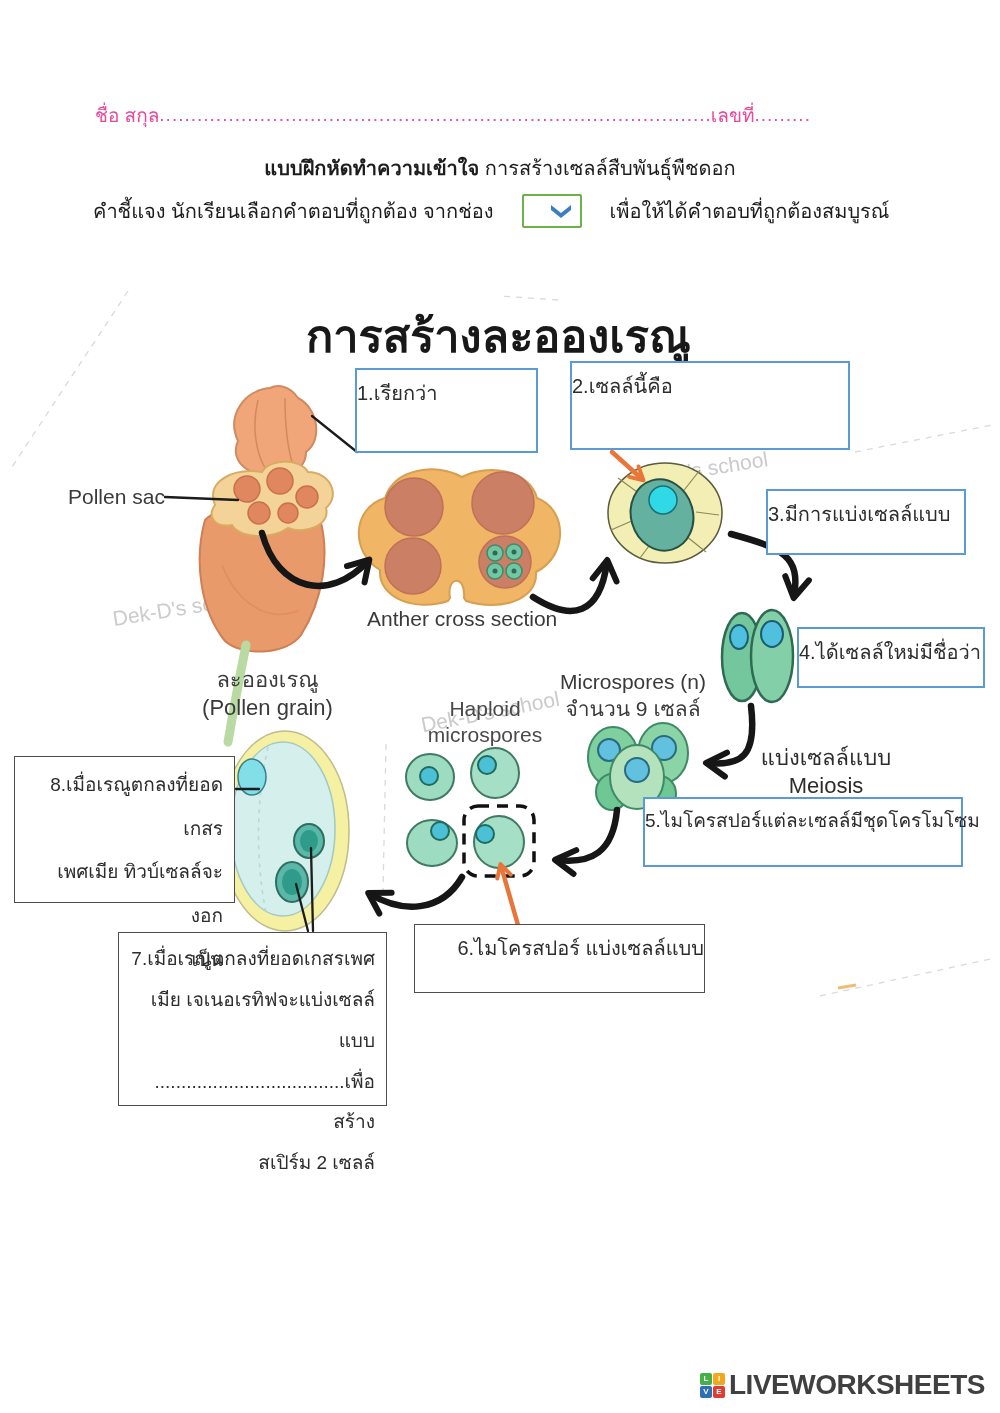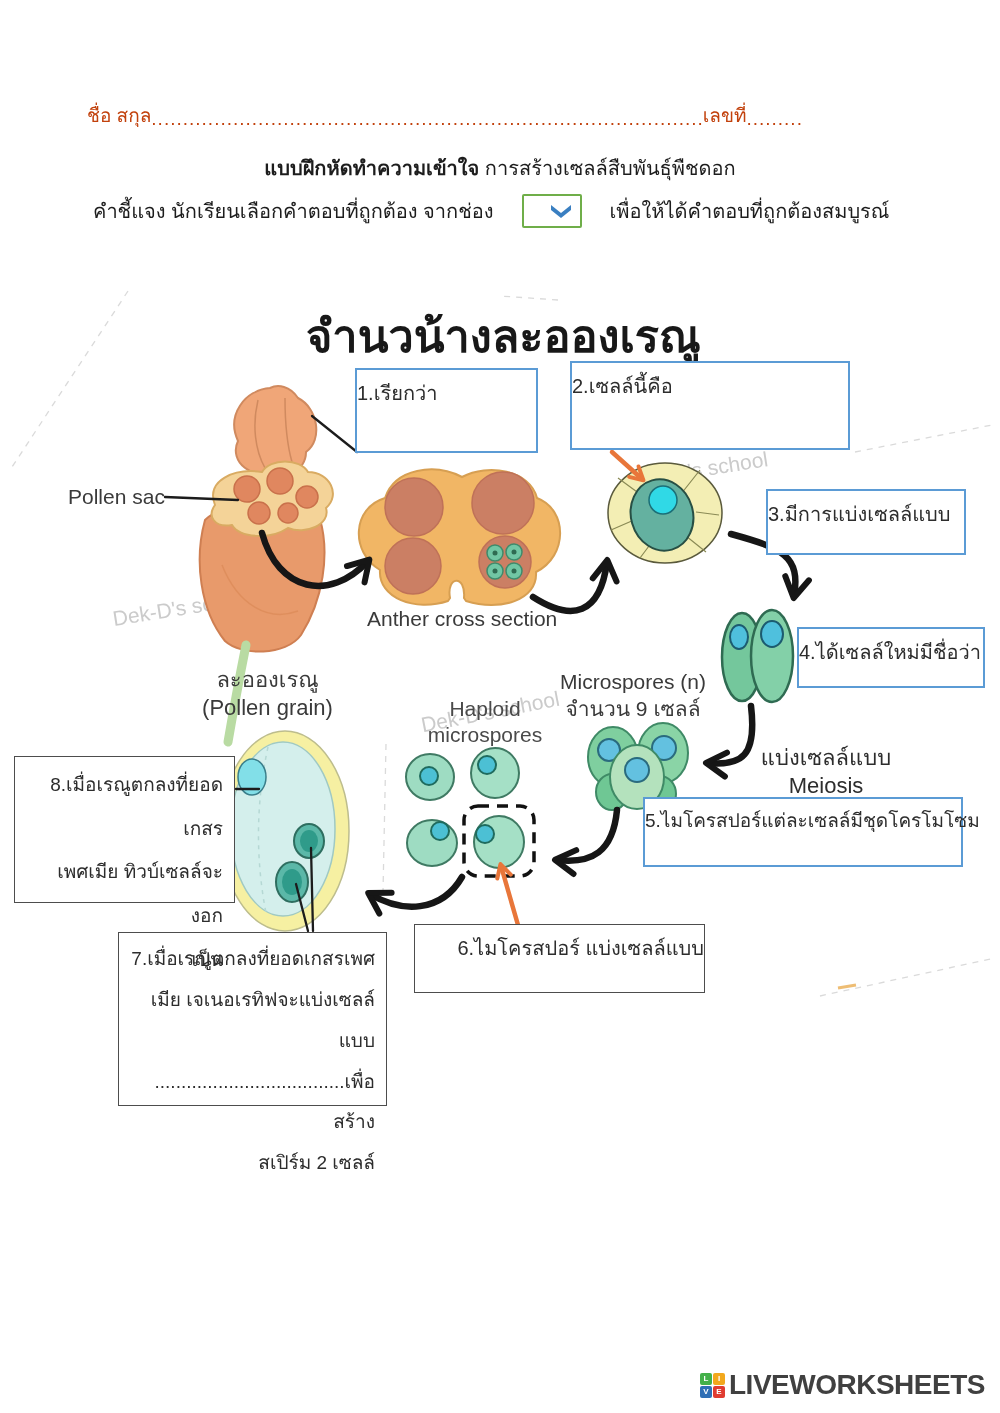--- a/index.html
+++ b/index.html
@@ -2,22 +2,22 @@
 <html><head>
 <meta charset="utf-8">
 <style>
   html,body{margin:0;padding:0;background:#ffffff;}
   #page{
     position:relative;width:1000px;height:1413px;background:#ffffff;overflow:hidden;
     font-family:"Liberation Sans", sans-serif;color:#222;
   }
   
   #name-line{
-    position:absolute;left:87px;top:100px;width:714px;display:flex;align-items:flex-end;
-    font-size:19px;color:#c2410c;white-space:nowrap;
+    position:absolute;left:95px;top:100px;width:714px;display:flex;align-items:center;
+    font-size:19px;color:#ec4899;white-space:nowrap;
   }
   #name-line .dotfill{flex:1 1 auto;overflow:hidden;letter-spacing:1px;}
   #name-line .dotfill2{width:92px;overflow:hidden;letter-spacing:1px;}
   #sheet-header{position:absolute;left:0;top:152px;width:1000px;text-align:center;font-size:20px;color:#1d1d1d;}
   #sheet-header b{font-weight:bold;}
   #instruction-row{position:absolute;left:93px;top:194px;display:flex;align-items:center;gap:28px;font-size:20px;color:#1d1d1d;}
   #dropdown-example{
     width:60px;height:34px;border:2.5px solid #6fae49;background:#fff;border-radius:2px;
     display:flex;align-items:center;justify-content:flex-end;padding-right:6px;box-sizing:border-box;
   }
@@ -66,21 +66,21 @@
         <path d="M3,2 L13,10 L23,2 L23,7 L13,15 L3,7 Z" fill="#3a7fc1"></path>
       </svg>
     </span>
     <span>เพื่อให้ได้คำตอบที่ถูกต้องสมบูรณ์</span>
   </div>
 
   <div class="wm" style="left:112px;top:596px;transform:rotate(-9deg);">Dek-D's school</div>
   <div class="wm" style="left:628px;top:458px;transform:rotate(-9deg);">Dek-D's school</div>
   <div class="wm" style="left:420px;top:700px;transform:rotate(-11deg);">Dek-D's school</div>
 
-  <div id="diagram-title">จำนวน้างละอองเรณู</div>
+  <div id="diagram-title">การสร้างละอองเรณู</div>
 
   <svg id="scene" width="1000" height="860" viewBox="0 280 1000 860">
     <defs>
       <marker id="mb" markerUnits="userSpaceOnUse" markerWidth="34" markerHeight="34" refX="22" refY="17" orient="auto">
         <path d="M4,5 L24,17 L4,29" fill="none" stroke="#161616" stroke-width="6" stroke-linecap="round" stroke-linejoin="round"></path>
       </marker>
       <marker id="mo" markerUnits="userSpaceOnUse" markerWidth="22" markerHeight="22" refX="14" refY="11" orient="auto">
         <path d="M3,4 L16,11 L3,18" fill="none" stroke="#e8763a" stroke-width="4" stroke-linecap="round" stroke-linejoin="round"></path>
       </marker>
     </defs>

